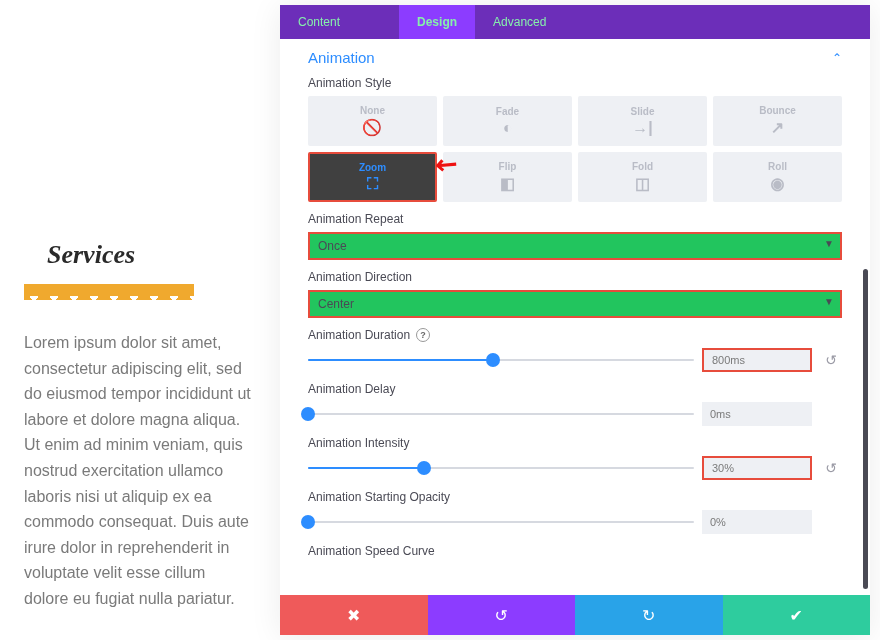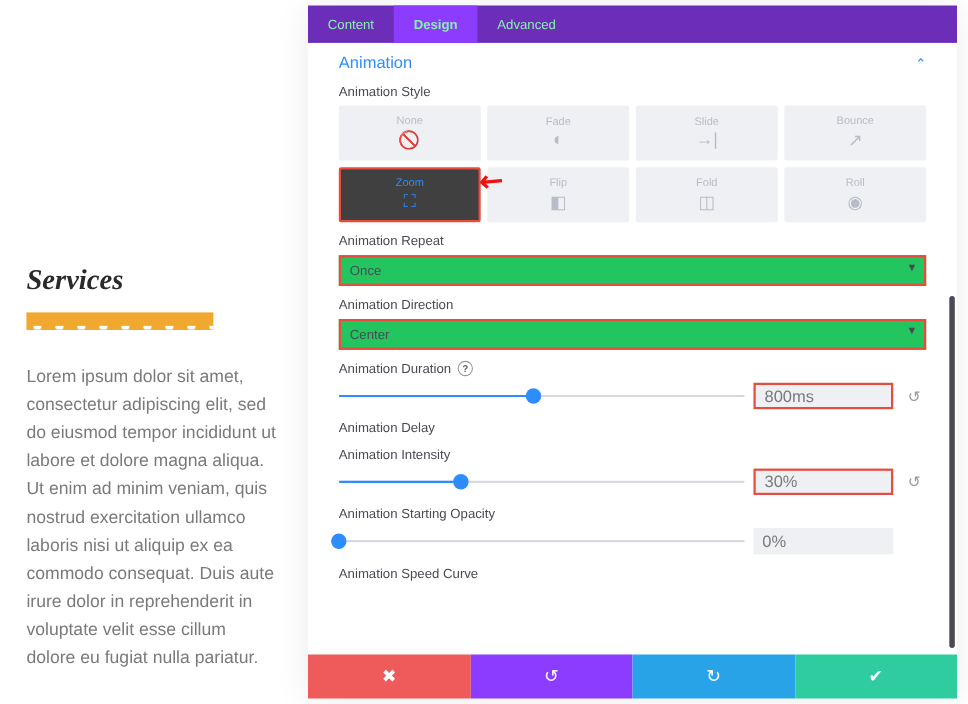--- a/index.html
+++ b/index.html
@@ -1,50 +1,50 @@
 <!DOCTYPE html>
 <html><head>
 <meta charset="utf-8">
 <style>
   * { box-sizing: border-box; margin: 0; padding: 0; }
   body { font-family: -apple-system, BlinkMacSystemFont, "Segoe UI", Arial, sans-serif; background: #fff; width: 880px; height: 640px; overflow: hidden; position: relative; }
   .left-panel { position: absolute; left: 24px; top: 240px; width: 230px; }
-  .serv-title { font-family: Georgia, 'Times New Roman', serif; font-style: italic; font-weight: bold; font-size: 26px; color: #2a2a2a; margin-bottom: 14px; }
+  .serv-title { font-family: Georgia, 'Times New Roman', serif; font-style: italic; font-weight: bold; font-size: 26px; color: #2a2a2a; margin-bottom: 14px; margin-left: 23px; }
   .serv-divider { width: 170px; height: 16px; background: #f0a92e; border-radius: 0; position: relative; margin-bottom: 30px; }
   .serv-divider::after { content: ""; position: absolute; bottom: -4px; left: 0; right: 0; height: 8px; background: radial-gradient(circle at 10px 0, #fff 4px, transparent 4px); background-size: 20px 8px; background-repeat: repeat-x; }
   .serv-text { font-size: 16px; color: #7a7a7a; line-height: 1.6; }
 
   .modal { position: absolute; left: 280px; top: 5px; width: 590px; height: 630px; background: #fff; box-shadow: 0 2px 30px rgba(0,0,0,0.08); display: flex; flex-direction: column; }
   .m-title { background: #6c2eb9; color: #fff; height: 40px; display: flex; align-items: center; padding: 0 16px; font-weight: 600; font-size: 14px; }
   .m-title .spacer { flex: 1; }
   .m-title .ticon { width: 14px; height: 14px; margin-left: 12px; display: inline-flex; align-items: center; justify-content: center; opacity: .9; }
   .tabs { background: #6c2eb9; display: flex; height: 34px; }
   .tab { color: #86efac; font-size: 12px; padding: 0 18px; display: flex; align-items: center; cursor: pointer; }
-  .tab.active { background: #8c3cff; font-weight: 600; }
+  .tab.active { background: #8c3cff; font-weight: 600; margin-left: 41px; }
   .body { flex: 1; overflow: hidden; padding: 10px 28px 0 28px; position: relative; }
   .section-title { color: #2d8dff; font-size: 15px; font-weight: 500; display: flex; align-items: center; justify-content: space-between; margin-bottom: 10px; }
   .section-title .chev { color: #2d8dff; font-size: 12px; }
   .lbl { font-size: 12px; color: #4a4a55; margin: 10px 0 6px; display: flex; align-items: center; gap: 6px; }
   .q { width: 14px; height: 14px; border: 1px solid #999; border-radius: 50%; font-size: 9px; display: inline-flex; align-items: center; justify-content: center; color: #666; font-weight: bold; }
 
   .style-grid { display: grid; grid-template-columns: repeat(4, 1fr); gap: 6px; }
-  .style-cell { background: #eef0f4; height: 50px; border-radius: 2px; display: flex; flex-direction: column; align-items: center; justify-content: center; gap: 2px; color: #b9bcc6; font-size: 10px; font-weight: 400; cursor: pointer; text-align: right; }
+  .style-cell { background: #eef0f4; height: 50px; border-radius: 2px; display: flex; flex-direction: column; align-items: center; justify-content: center; gap: 2px; color: #b9bcc6; font-size: 10px; font-weight: 700; cursor: pointer; text-align: right; }
   .style-cell.selected { background: #404040; border: 2px solid #e74c3c; color: #2d8dff; }
   .style-cell .sicon { font-size: 16px; }
 
   .sel { width: 100%; height: 28px; background: #22c55e; border: 2px solid #e74c3c; font-size: 12px; color: #4a4a55; padding: 0 8px; appearance: none; position: relative; }
   .sel-wrap { position: relative; }
   .sel-wrap::after { content: "▼"; position: absolute; right: 8px; top: 6px; font-size: 10px; color: #4a4a55; pointer-events: none; }
 
   .row { display: flex; align-items: center; gap: 8px; }
   .slider { flex: 1; position: relative; height: 20px; }
   .slider-track { position: absolute; top: 9px; left: 0; right: 0; height: 2px; background: #d6d9e0; border-radius: 2px; }
   .slider-fill { position: absolute; top: 9px; left: 0; height: 2px; background: #2d8dff; border-radius: 2px; }
   .slider-thumb { position: absolute; top: 3px; width: 14px; height: 14px; background: #2d8dff; border-radius: 50%; margin-left: -7px; cursor: pointer; }
-  .valbox { width: 127px; height: 24px; background: #eef0f4; font-size: 15px; color: #7a7a7a; padding: 0 8px; border: none; }
+  .valbox { width: 110px; height: 24px; background: #eef0f4; font-size: 11px; color: #7a7a7a; padding: 0 8px; border: none; }
   .valbox.hi { border: 2px solid #e74c3c; }
   .reset { width: 22px; height: 22px; display: flex; align-items: center; justify-content: center; color: #9a9aa5; font-size: 14px; cursor: pointer; }
 
   .footer { display: flex; height: 40px; }
   .fbtn { flex: 1; display: flex; align-items: center; justify-content: center; color: #fff; font-size: 16px; cursor: pointer; }
   .fb-red { background: #ef5a5a; }
   .fb-purple { background: #8c3cff; }
   .fb-blue { background: #29a3e8; }
   .fb-green { background: #2ecc9e; }
 
@@ -123,20 +123,29 @@
       <div class="slider">
           <div class="slider-track"></div>
           <div class="slider-fill" style="width: 48%;"></div>
           <div class="slider-thumb" style="left: 48%;"></div>
         </div>
       <input class="valbox hi" value="800ms" style="">
       <span class="reset">↺</span>
     </div>
 
     <div class="lbl">Animation Delay</div>
+    <div class="row">
+      <div class="slider">
+          <div class="slider-track"></div>
+          <div class="slider-fill" style="width: 0%;"></div>
+          <div class="slider-thumb" style="left: 0%;"></div>
+        </div>
+      <input class="valbox" value="0ms" style="">
+      <span style="width:22px"></span>
+    </div>
 
     <div class="lbl">Animation Intensity</div>
     <div class="row">
       <div class="slider">
           <div class="slider-track"></div>
           <div class="slider-fill" style="width: 30%;"></div>
           <div class="slider-thumb" style="left: 30%;"></div>
         </div>
       <input class="valbox hi" value="30%" style="">
       <span class="reset">↺</span>

